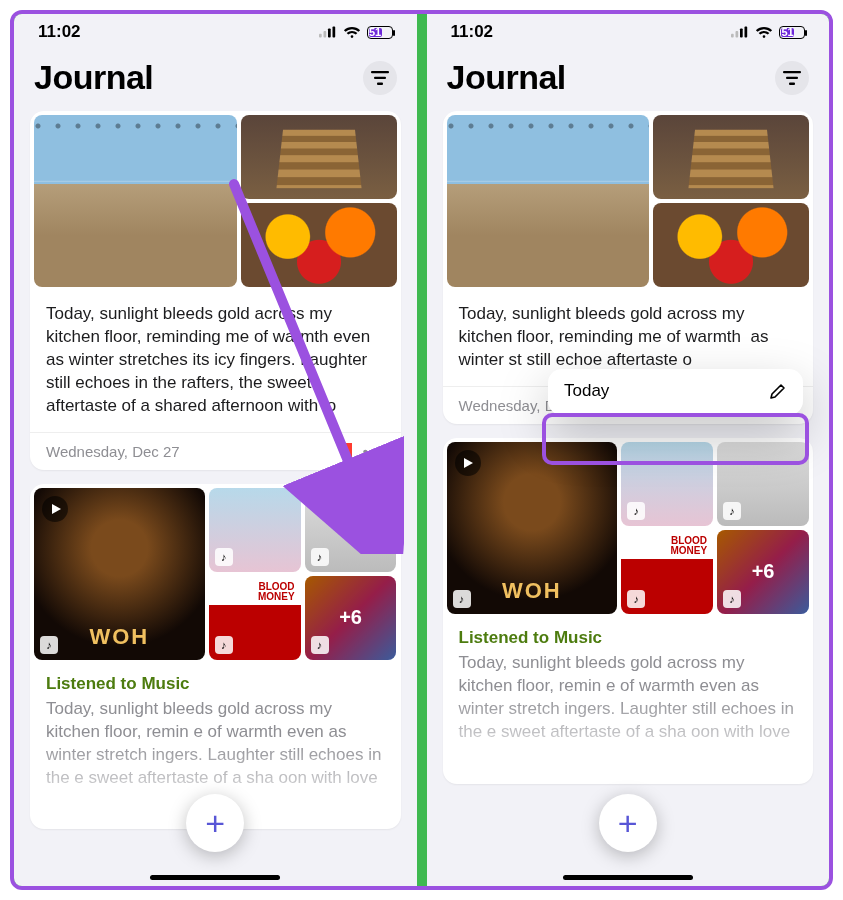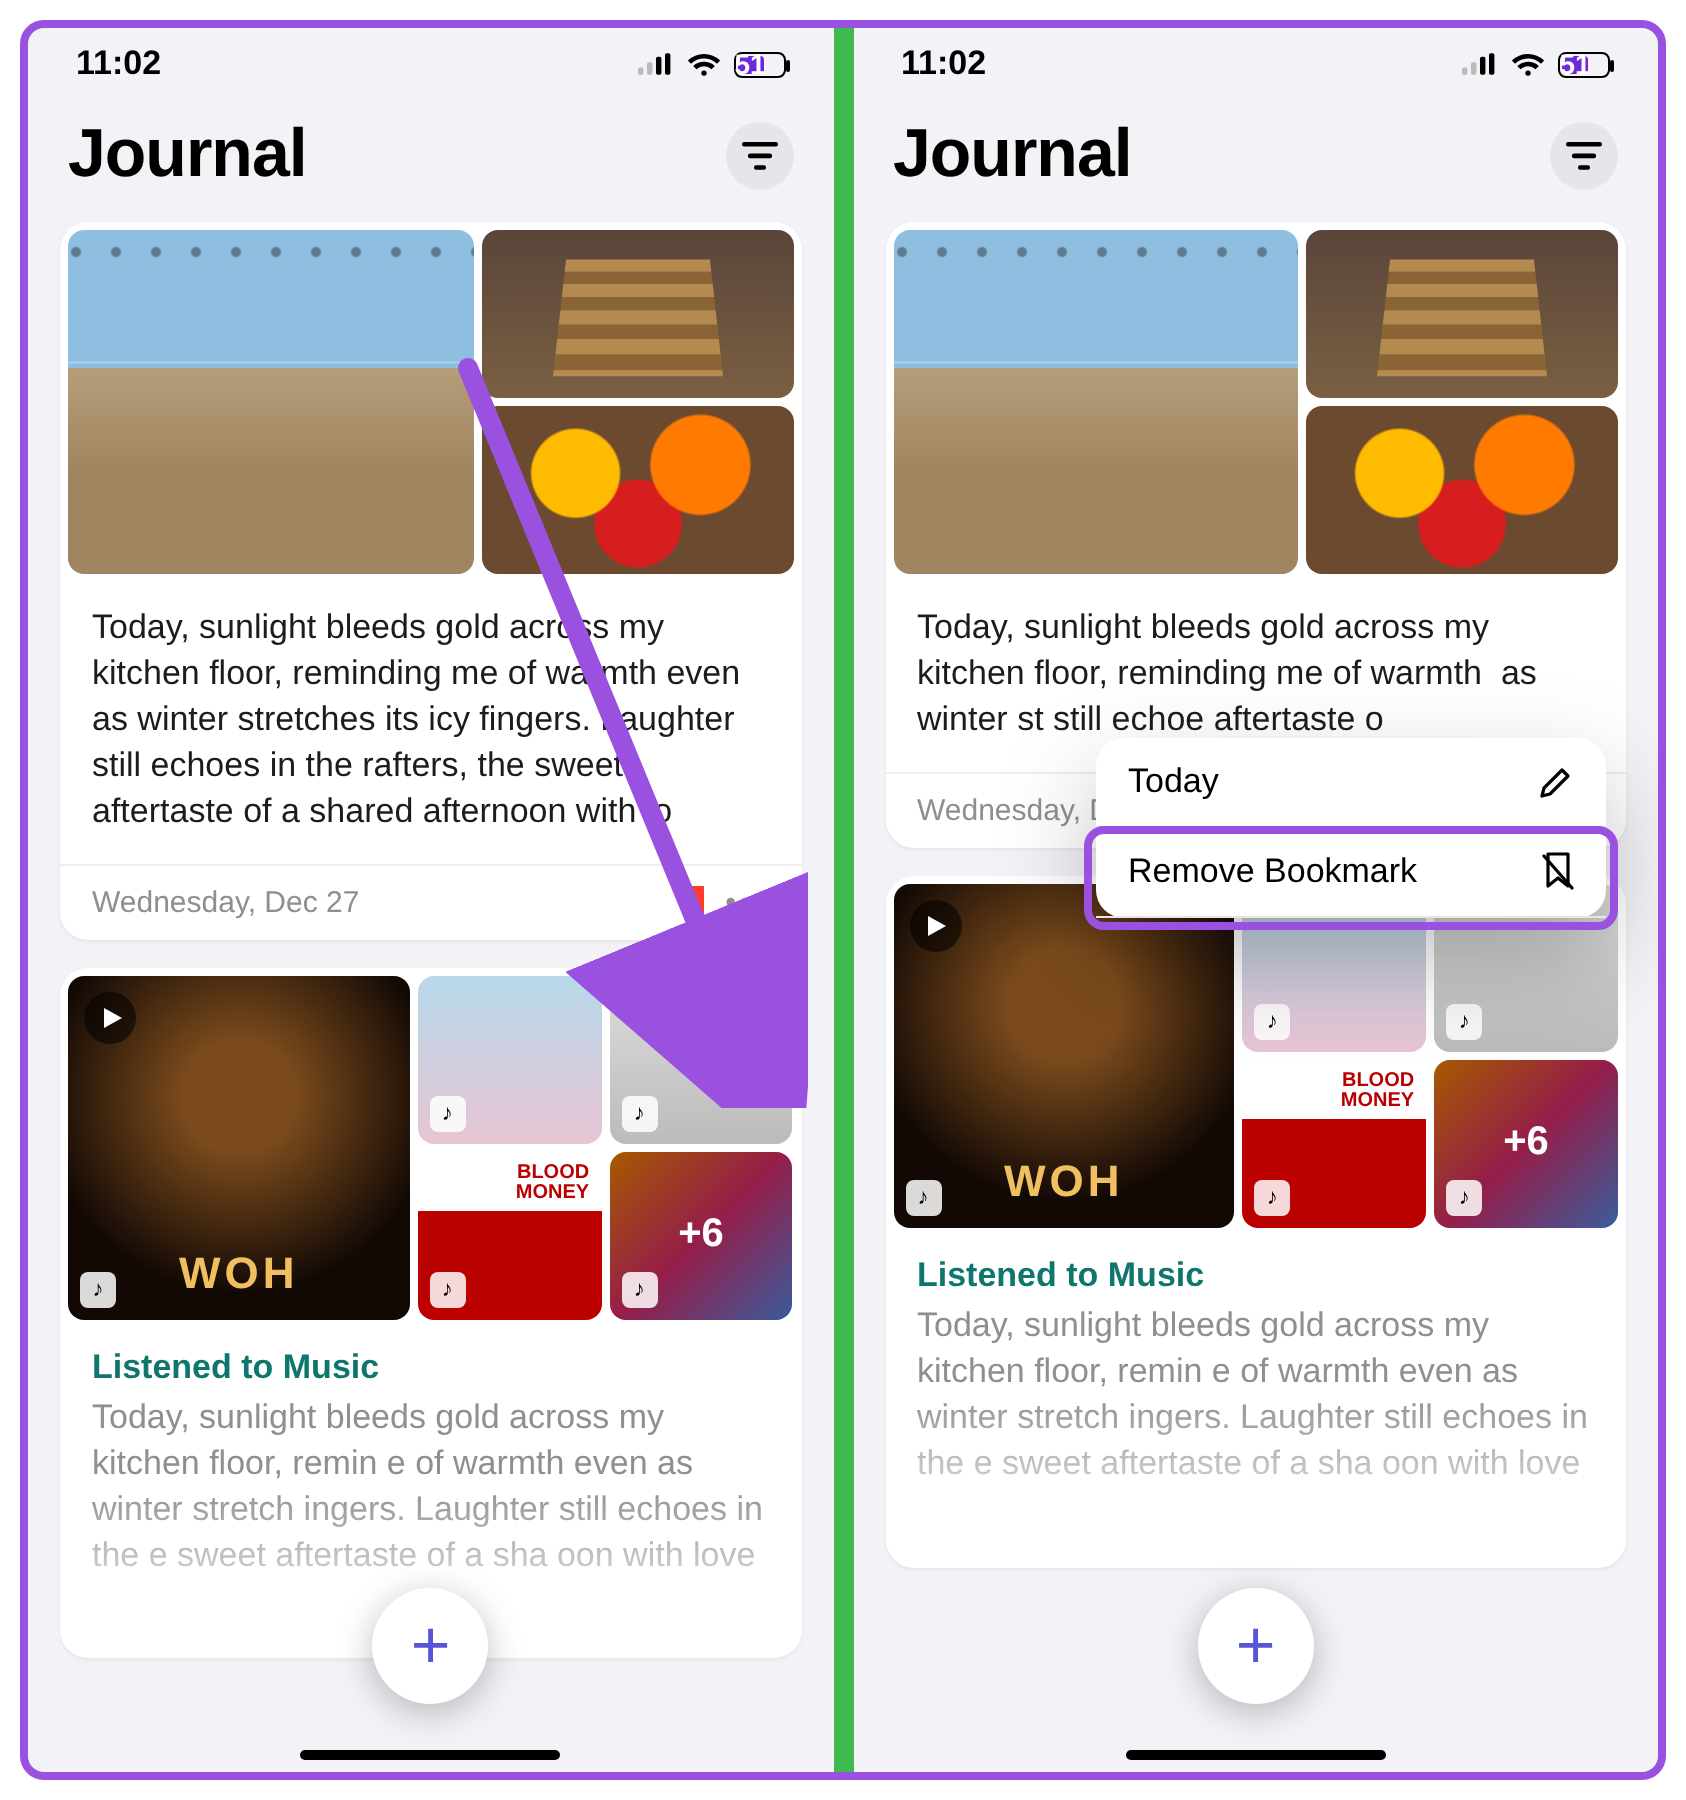--- a/index.html
+++ b/index.html
@@ -53,21 +53,21 @@
     font-weight:600;
     font-size:17px;
     color:#000;
   }
   .status .right{display:flex;align-items:center;gap:6px;font-size:12px;}
   .status .right svg{display:block}
   .batt{
     border:1.5px solid #000;border-radius:4px;width:26px;height:13px;position:relative;display:flex;align-items:center;
   }
   .batt::after{content:"";position:absolute;right:-3px;top:3px;width:2px;height:6px;background:#000;border-radius:1px;}
-  .batt .fill{margin-left:1px;height:9px;width:13px;background:#6d28d9;border-radius:2px;display:flex;align-items:center;justify-content:center;color:#fff;font-size:14px;font-weight:700;}
+  .batt .fill{margin-left:1px;height:9px;width:13px;background:#6d28d9;border-radius:2px;display:flex;align-items:center;justify-content:center;color:#fff;font-size:11px;font-weight:700;}
   
   .header{
     display:flex;align-items:center;justify-content:space-between;
     padding:8px 20px 14px;
   }
   .header h1{margin:0;font-size:34px;font-weight:800;color:#000;letter-spacing:-0.5px;}
   .filter-btn{
     width:34px;height:34px;border-radius:50%;background:#e5e5ea;display:flex;align-items:center;justify-content:center;
   }
   
@@ -123,21 +123,21 @@
   .woh::after{content:"WOH";position:absolute;bottom:10px;left:0;right:0;text-align:center;color:#f0c060;font-weight:800;font-size:22px;letter-spacing:2px;}
   .play{position:absolute;top:8px;left:8px;width:26px;height:26px;background:rgba(0,0,0,.55);border-radius:50%;display:flex;align-items:center;justify-content:center;}
   .play::after{content:"";border-left:9px solid #fff;border-top:5px solid transparent;border-bottom:5px solid transparent;margin-left:2px;}
   .ts{background:linear-gradient(#b7d9ea,#e7c4d4);}
   .bw{background:linear-gradient(#ddd,#bbb);}
   .bm{background:linear-gradient(#fff 35%, #b00 35%);}
   .bm::after{content:"BLOOD\A MONEY";white-space:pre;position:absolute;top:6px;right:6px;font-size:10px;font-weight:800;color:#b00;text-align:right;line-height:1;}
   .gradient{background:linear-gradient(135deg,#ff8a00,#e52e71,#5b8def);}
   .gradient .overlay{position:absolute;inset:0;background:rgba(0,0,0,.35);display:flex;align-items:center;justify-content:center;color:#fff;font-weight:600;font-size:20px;}
   .note-badge{position:absolute;bottom:6px;left:6px;width:18px;height:18px;border-radius:4px;background:rgba(255,255,255,.85);display:flex;align-items:center;justify-content:center;font-size:11px;}
-  .music-title{font-weight:700;font-size:17px;padding:10px 16px 0;color:#0f766e;}
+  .music-title{font-weight:700;font-size:17px;padding:10px 16px 0;color:#4d7c0f;}
   .music-body{padding:4px 16px 40px;color:var(--muted);font-size:17px;line-height:1.35;
     mask-image:linear-gradient(#000 35%, transparent 95%);
     -webkit-mask-image:linear-gradient(#000 35%, transparent 95%);
   }
   
   .fab{
     position:absolute;bottom:34px;left:50%;transform:translateX(-50%);
     width:58px;height:58px;border-radius:50%;background:#fff;box-shadow:0 4px 18px rgba(0,0,0,.25);
     display:flex;align-items:center;justify-content:center;font-size:34px;color:var(--blue);font-weight:300;
   }
@@ -326,27 +326,20 @@
     </div>
 
     <div class="ctx">
       <div class="ctx-row">
         <span>Today</span>
         <svg width="18" height="18" viewBox="0 0 18 18">
             <path d="M2 16l1-4 9-9 3 3-9 9-4 1zM12 3l3 3" stroke="#000" stroke-width="1.6" fill="none" stroke-linecap="round" stroke-linejoin="round"></path>
           </svg>
       </div>
       <div class="ctx-sep"></div>
-      <div class="ctx-row">
-        <span>Remove Bookmark</span>
-        <svg width="16" height="20" viewBox="0 0 16 20">
-            <path d="M3 1h10v16l-5-4-5 4z" fill="none" stroke="#000" stroke-width="1.6" stroke-linejoin="round"></path>
-            <line x1="1" y1="2" x2="15" y2="18" stroke="#000" stroke-width="1.6" stroke-linecap="round"></line>
-          </svg>
-      </div>
       <div class="ctx-sep"></div>
       <div class="ctx-highlight"></div>
     </div>
 
     <div class="fab">+</div>
     <div class="home-ind"></div>
   </div>
 
 </div>
 

